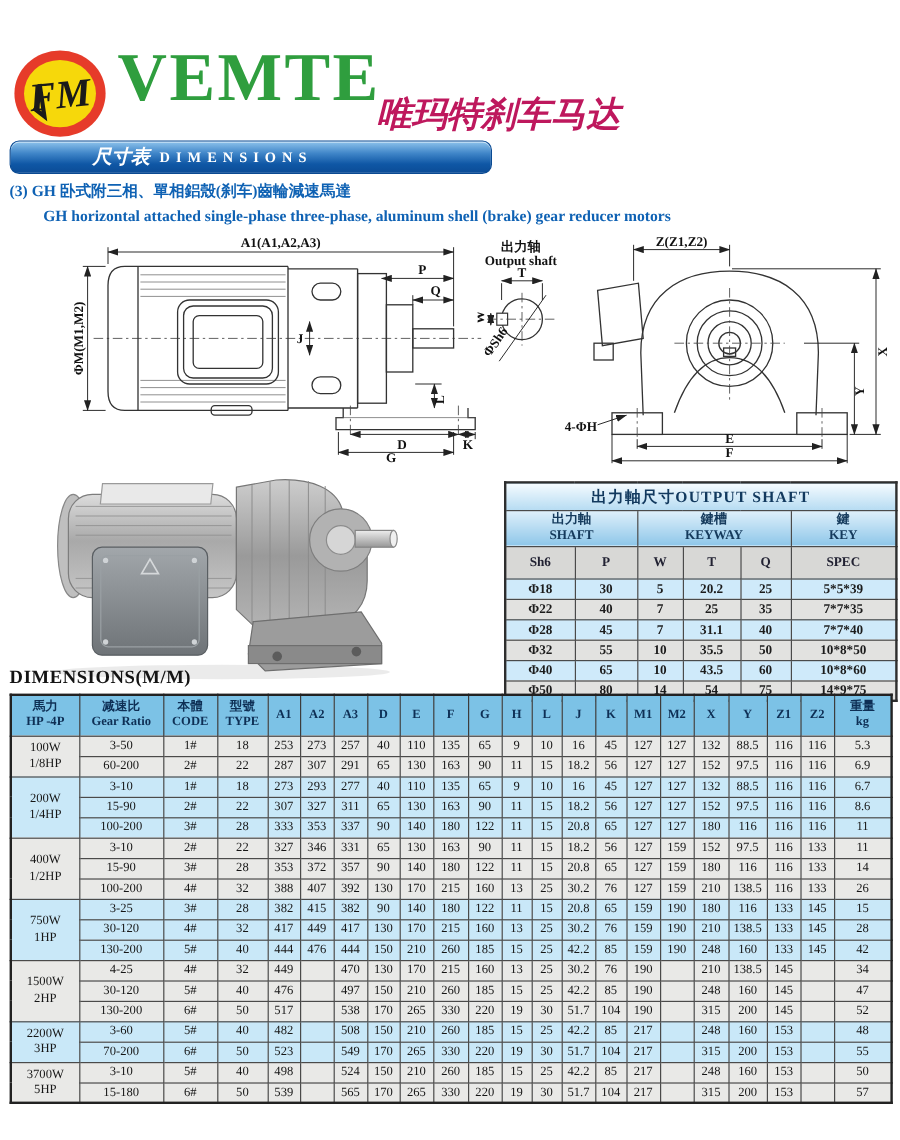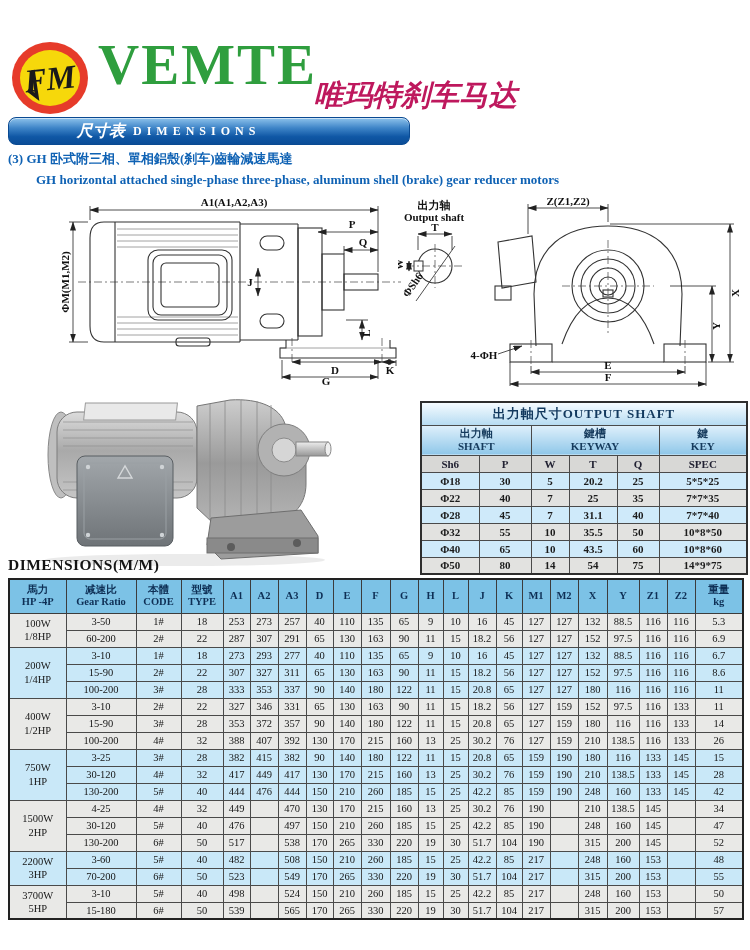--- a/index.html
+++ b/index.html
@@ -40,21 +40,21 @@
   svg .lbl  { font-family:"Liberation Serif",serif; font-size:11px; font-weight:bold; fill:#111; }
 
   
   .ost { position:absolute; left:420px; top:401px; width:326px; border-collapse:collapse;
          text-align:center; border:2px solid #2e2e2e; table-layout:fixed; }
   .ost th, .ost td { border:1px solid #4a4a4a; padding:0;margin-top:48px; }
   .ost .title th { background:linear-gradient(180deg,#f5fbff,#b7dcf2); font-size:13px;
                    height:23px; letter-spacing:1px; color:#12395e; }
   .ost .grp th { background:linear-gradient(180deg,#dff0fb,#8fc7e9); font-size:11px;
                  line-height:1.15; height:30px; color:#153a5c; }
-  .ost .sub td { background:#d8d8d6; font-size:11px; height:17px; font-weight:bold; color:#223; }
+  .ost .sub td { background:#d8d8d6; font-size:11px; height:27px; font-weight:bold; color:#223; }
   .ost tbody td { font-size:11px; height:17px; font-weight:bold; color:#1c1c1c; }
   .ost tr.alt-b td { background:#cfeafa; }
   .ost tr.alt-g td { background:#e2e2e0; }
 
   
   .dims-label { position:absolute; left:8px; top:556px; font-size:15.5px; font-weight:bold;
                 color:#141414; letter-spacing:.5px; }
 
   
   .mt { position:absolute; left:8px; top:578px; width:734px; border-collapse:collapse;
@@ -325,21 +325,21 @@
         <td>SPEC</td>
       </tr>
     </thead>
     <tbody id="ost-body">
         <tr class="alt-b">
           <td>Φ18</td>
           <td>30</td>
           <td>5</td>
           <td>20.2</td>
           <td>25</td>
-          <td>5*5*25</td>
+          <td>5*5*39</td>
         </tr>
         <tr class="alt-g">
           <td>Φ22</td>
           <td>40</td>
           <td>7</td>
           <td>25</td>
           <td>35</td>
           <td>7*7*35</td>
         </tr>
         <tr class="alt-b">

